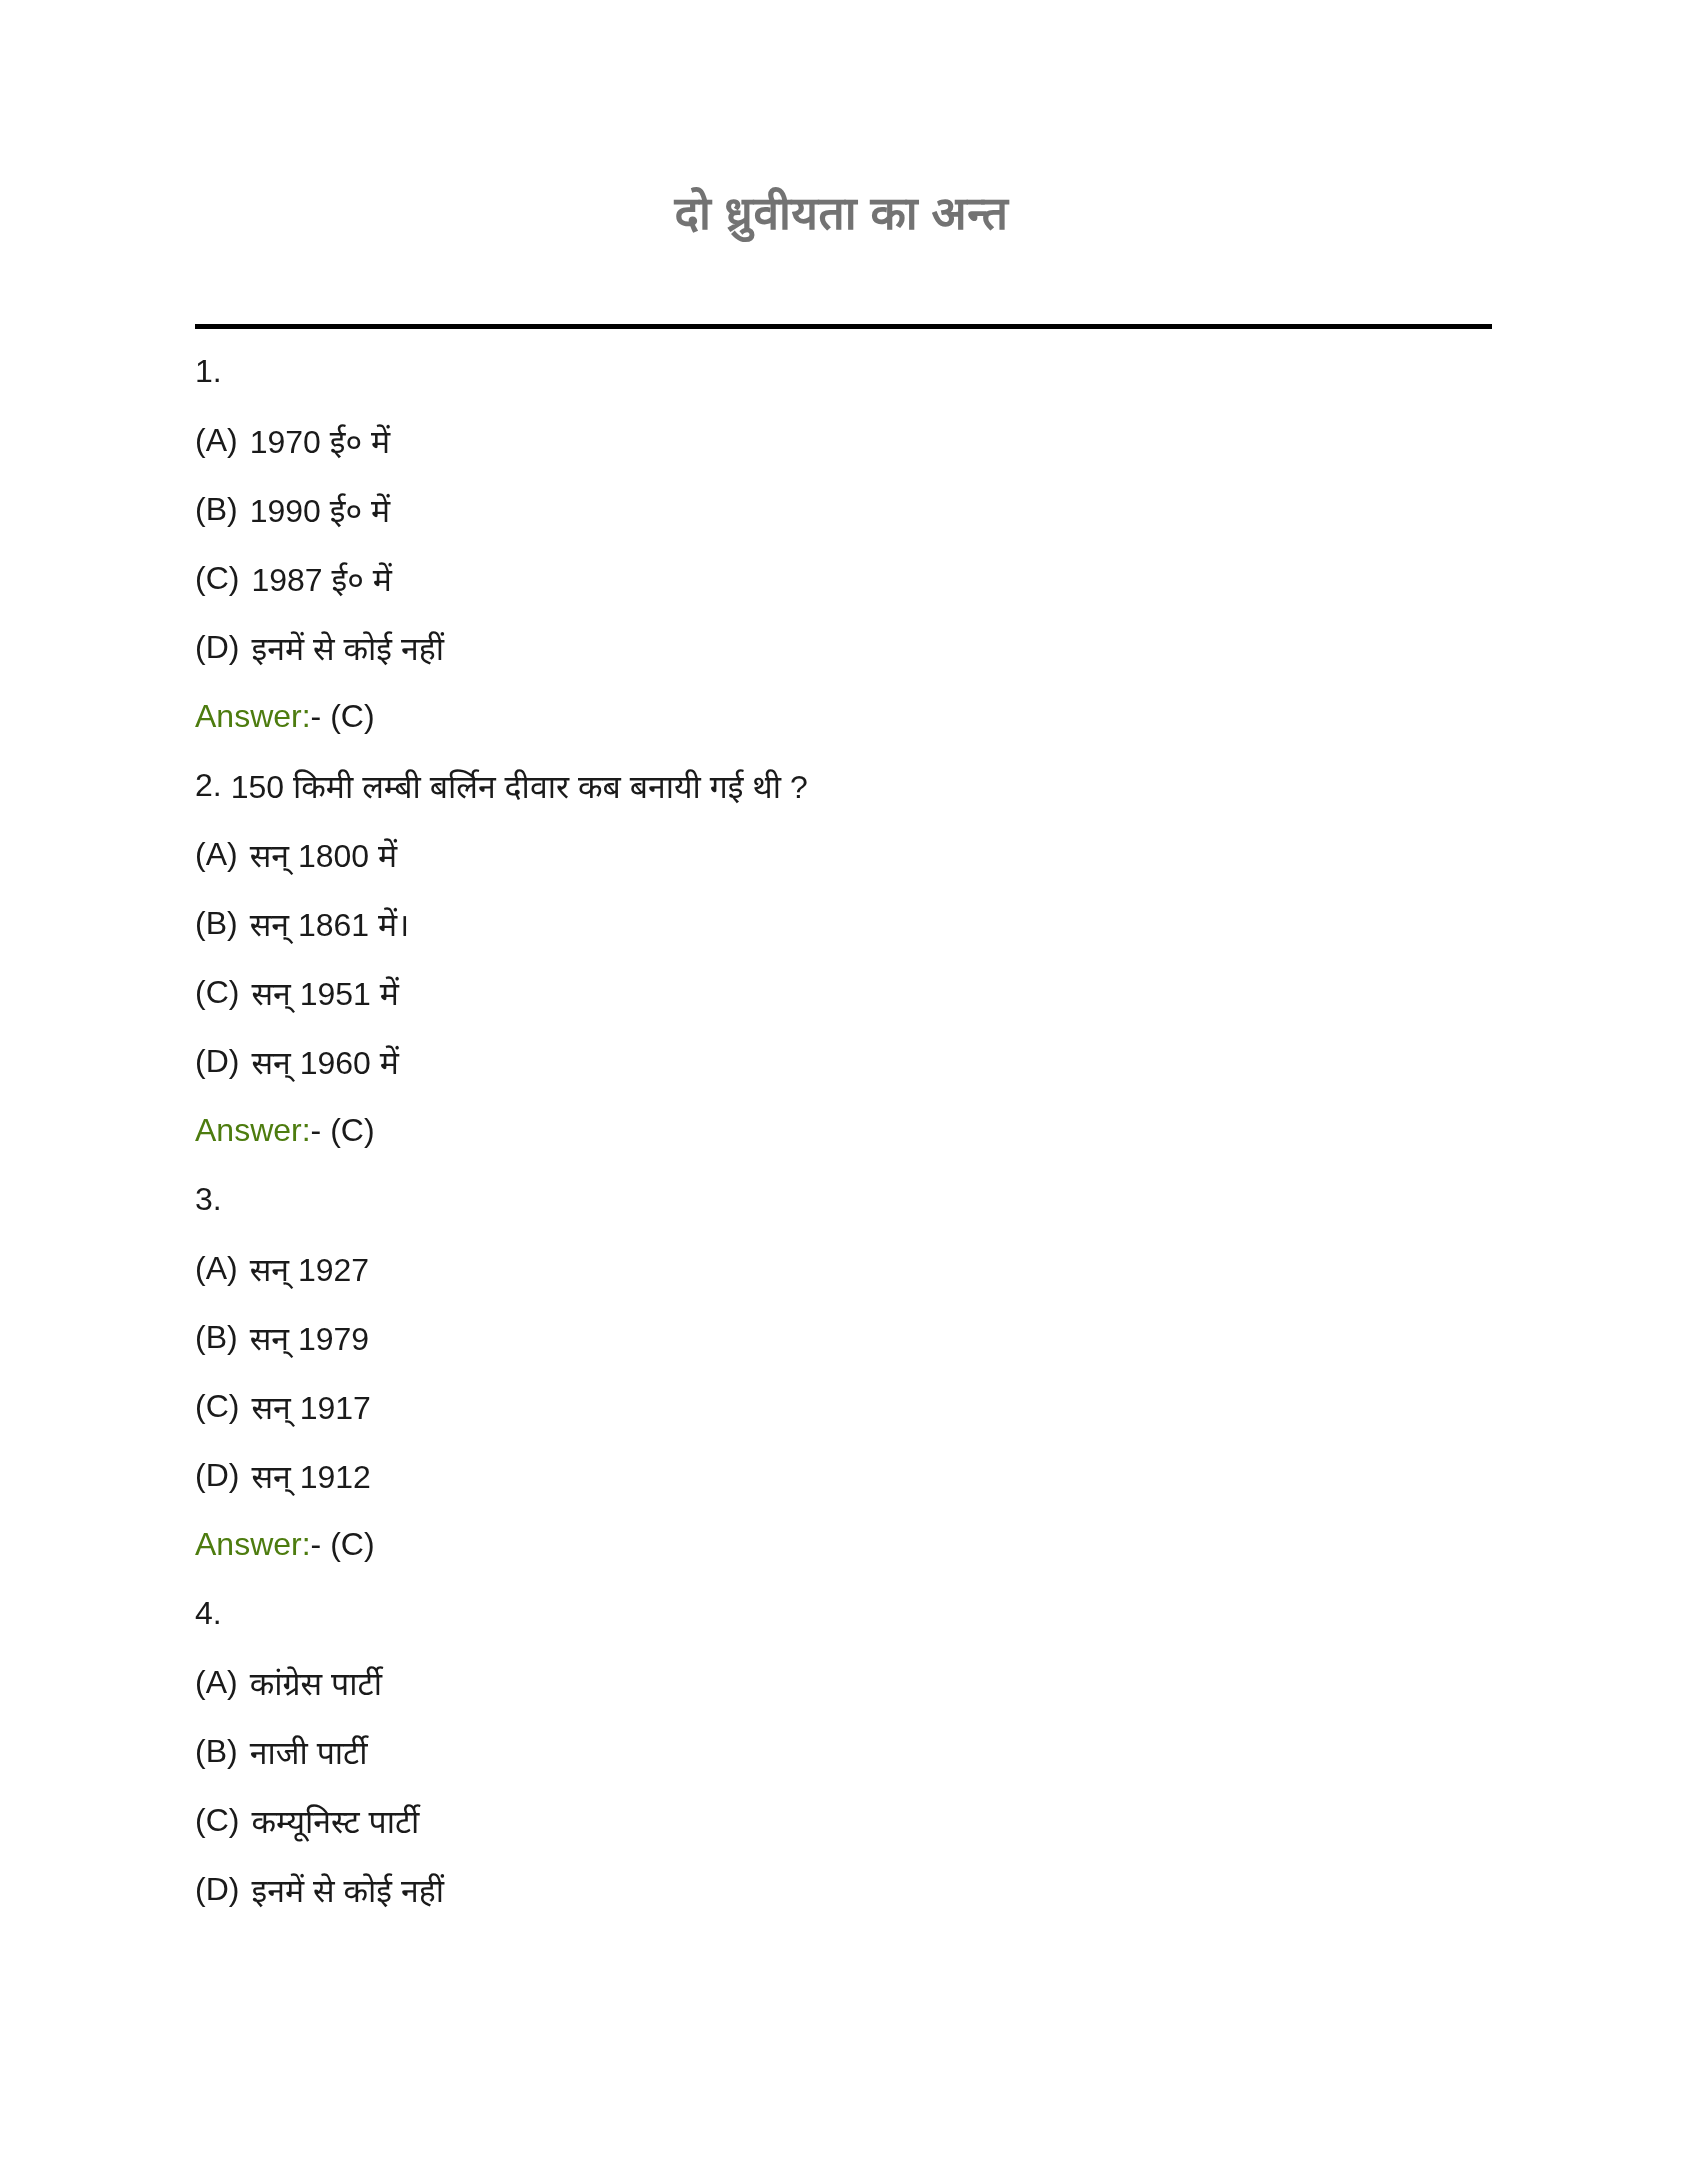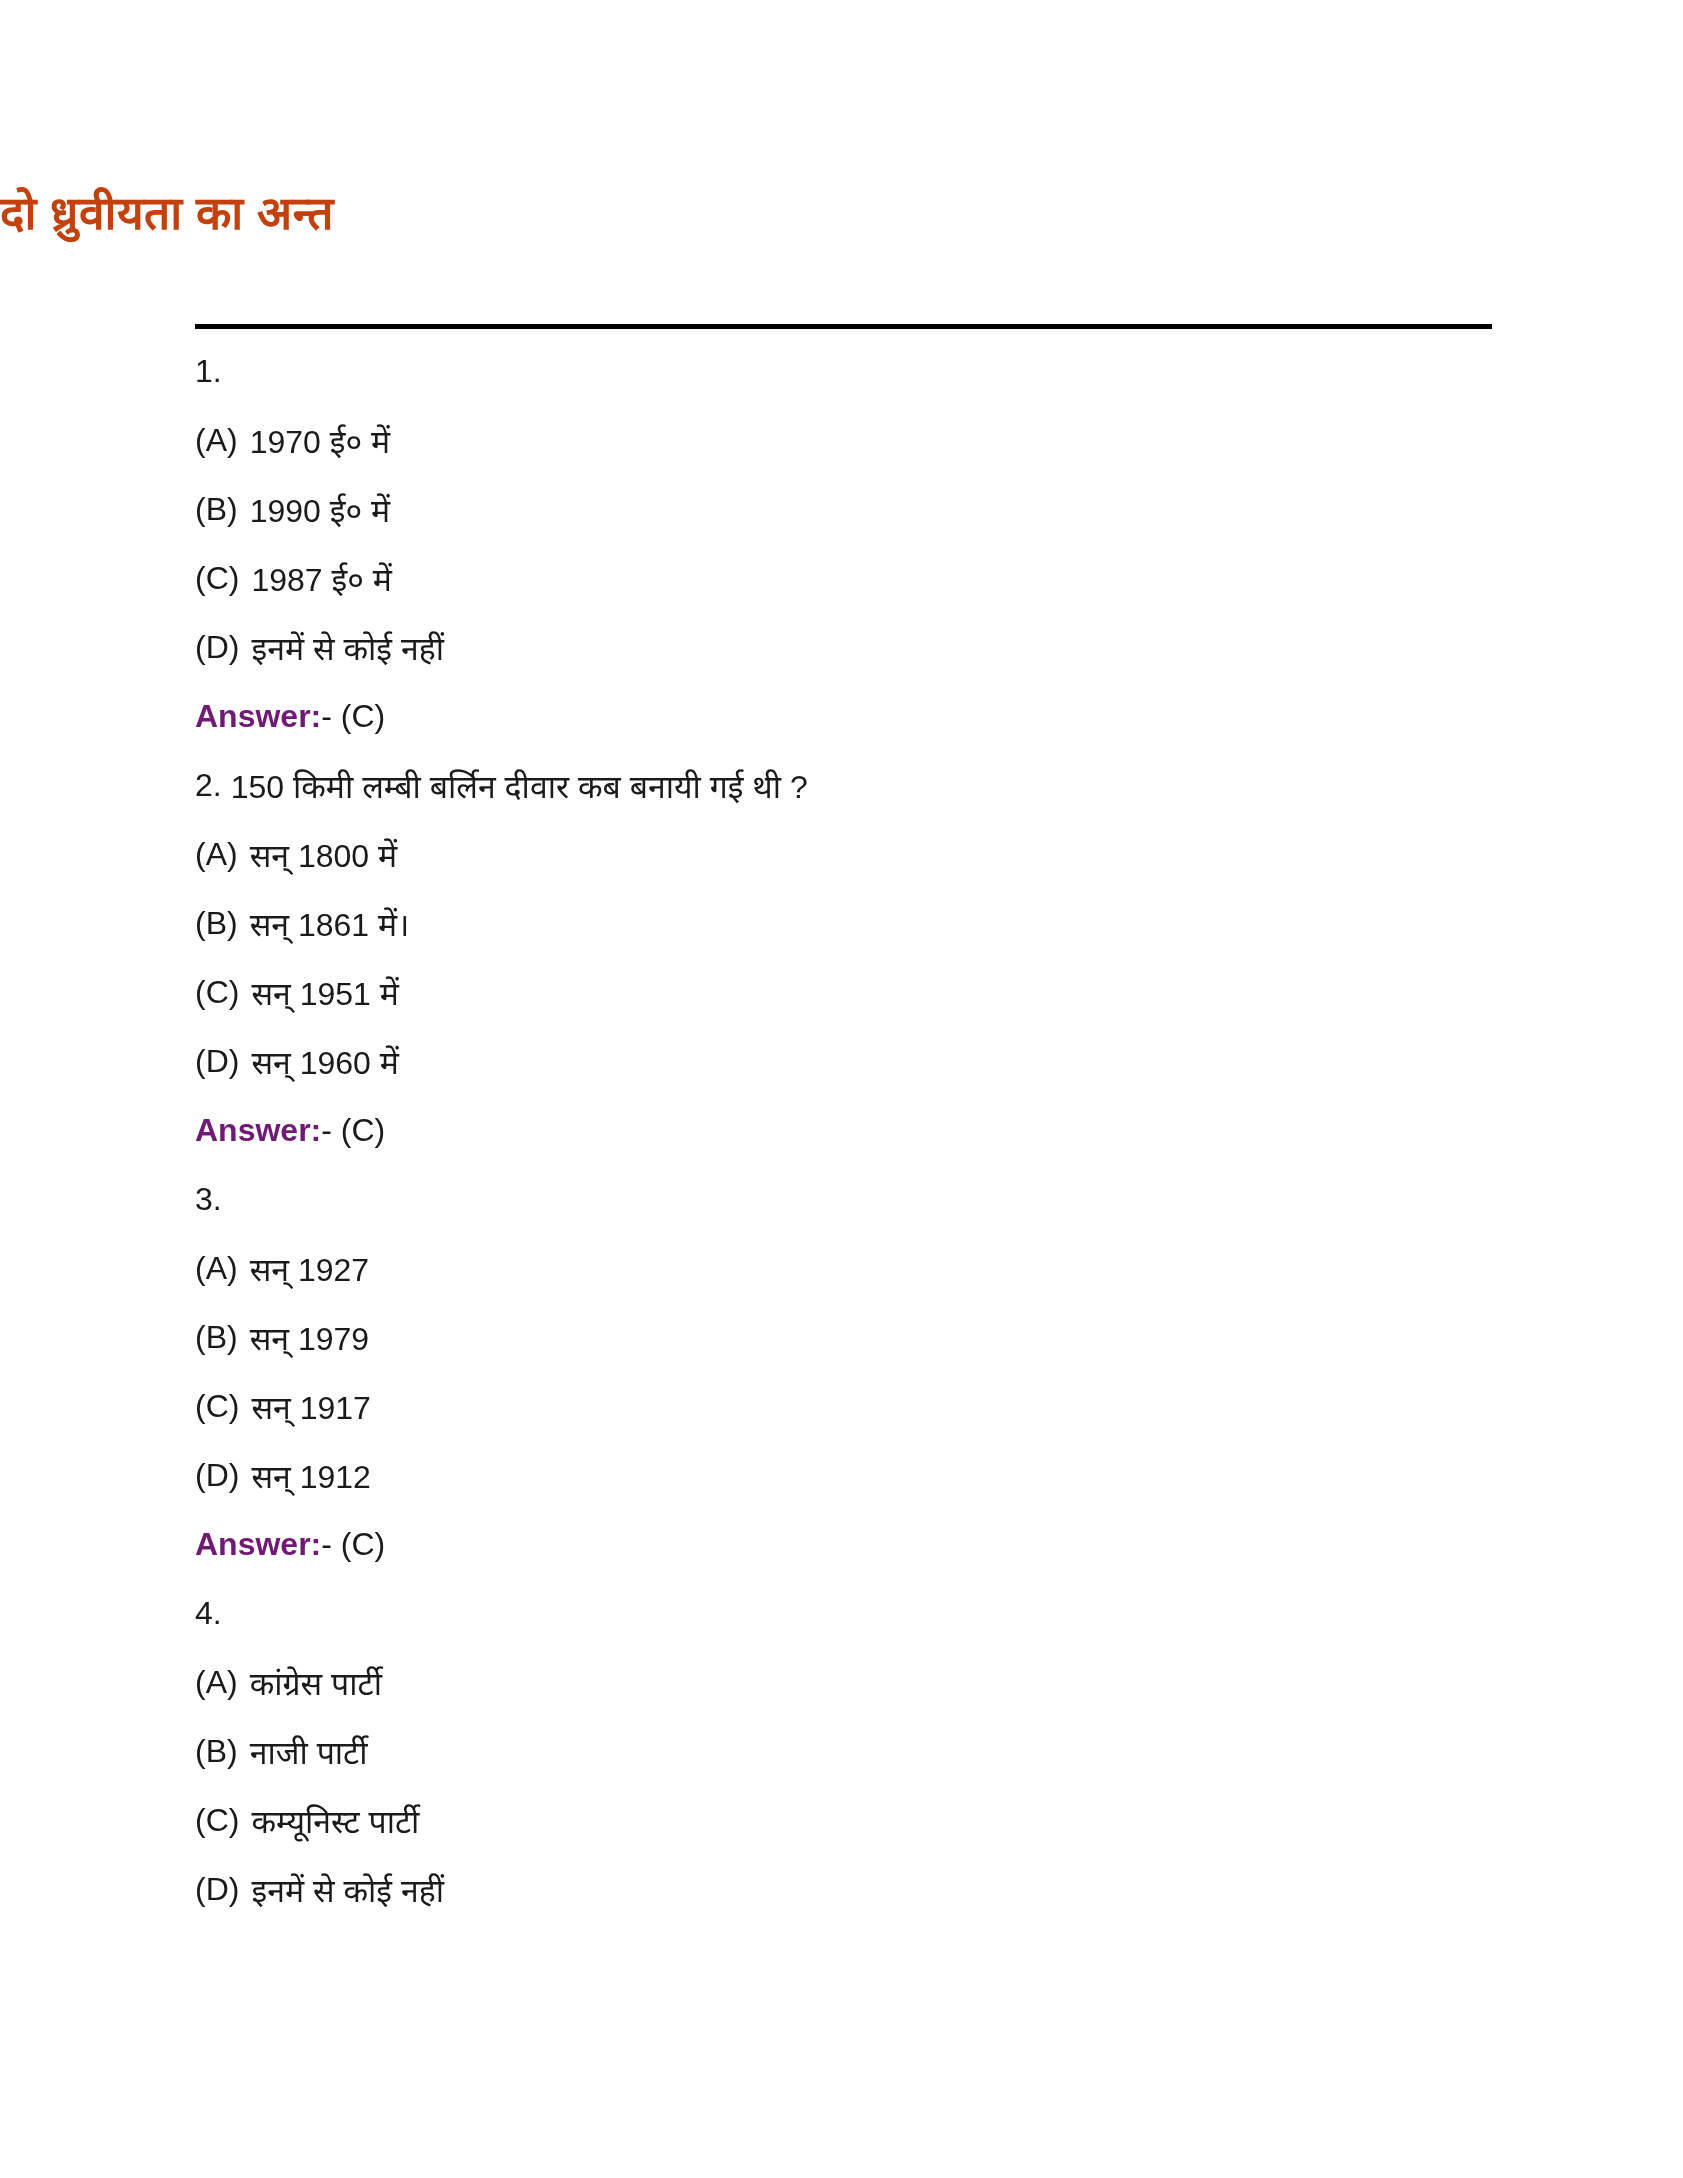--- a/index.html
+++ b/index.html
@@ -14,24 +14,24 @@
     background: #ffffff;
     font-family: "Liberation Sans", sans-serif;
     color: #1a1a1a;
     overflow: hidden;
   }
   .title {
     position: absolute;
     top: 180px;
     left: 0;
     width: 100%;
-    text-align: left;
+    text-align: center;
     font-size: 46px;
     font-weight: 700;
-    color: #c2410c;
+    color: #737373;
     letter-spacing: 0.5px;
   }
   .rule {
     position: absolute;
     top: 324px;
     left: 195px;
     width: 1297px;
     height: 5px;
     background: #000000;
   }
@@ -49,22 +49,22 @@
     white-space: nowrap;
     color: #1a1a1a;
   }
   .line .num {
     margin-right: 9px;
   }
   .line .opt-label {
     margin-right: 12px;
   }
   .ans-label {
-    font-weight: 700;
-    color: #701a75;
+    font-weight: 400;
+    color: #4d7c0f;
   }
   .ans-rest {
     white-space: pre;
   }
 </style>
 </head>
 <body>
 
 <div class="page">
 

